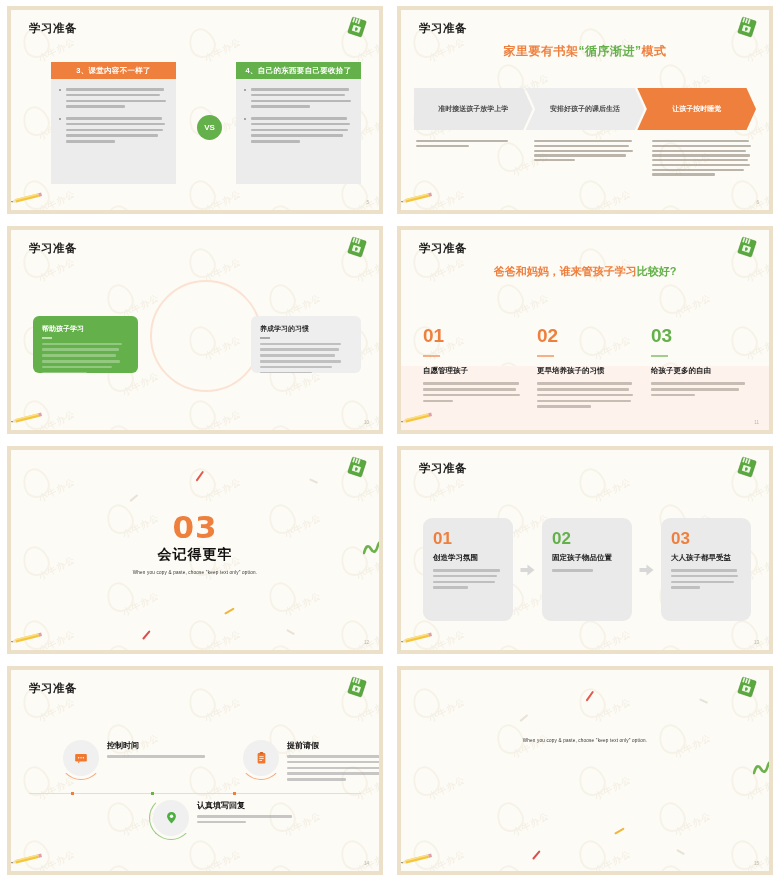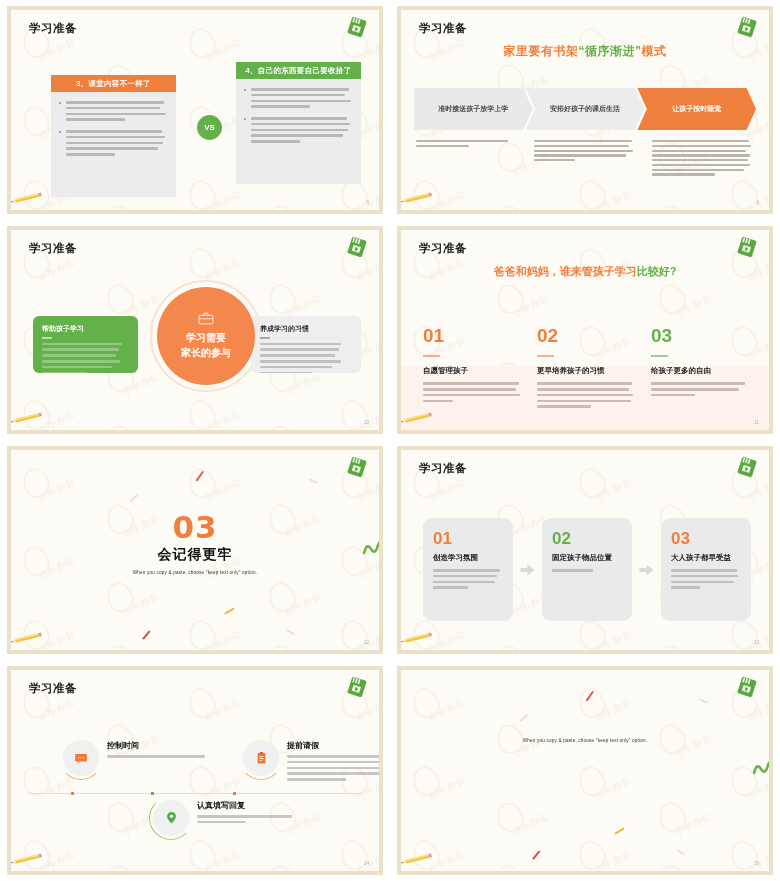--- a/index.html
+++ b/index.html
@@ -94,21 +94,21 @@
   }
   
   .vs-col { position: absolute; top: 52px; width: 125px; z-index: 3; }
   .vs-col.left { left: 40px; }
   .vs-col.right { left: 225px; }
   .vs-head {
     height: 17px; line-height: 17px; text-align: center;
     color: #fff; font-size: 7.5px; font-weight: bold;
     letter-spacing: .3px;
   }
-  .vs-head.or { background: #ef7f3d; margin-top: 13px; }
+  .vs-head.or { background: #ef7f3d; }
   .vs-head.gr { background: #64b04a; }
   .vs-body {
     background: #ececec;
     min-height: 105px;
     padding: 9px 8px;
   }
   .blurline {
     height: 2.6px; margin-bottom: 3.2px;
     background: #9a9a9a; opacity: .55; border-radius: 1px;
   }
@@ -454,27 +454,20 @@
           </div>
           <div class="stitle">学习准备</div>
           <svg width="24" height="22" class="book">
             <use xlink:href="#sym-book"></use>
           </svg>
           <svg width="36" height="12" class="pencil">
             <use xlink:href="#sym-pencil"></use>
           </svg>
           <div class="pgnum">10</div>
           <div class="s3-halo"></div>
-          <div class="s3-circle">
-            <svg width="16" height="13" class="s3-case">
-              <use xlink:href="#sym-case"></use>
-            </svg>
-            <div>学习需要</div>
-            <div>家长的参与</div>
-          </div>
           <div class="s3-left">
             <div class="cardh w">帮助孩子学习</div>
             <div class="cdash" style="background: rgb(189, 224, 174);"></div>
             <div title="在一二年级的时候，如果要少做好学会孩子的生活了好要加的知识力，养成好习惯，检查学习的方法，都在孩子二升这的学校认，带他给这要求的解析和知识上，帮助培养了这方法。">
               <div class="blurline" style="width: 92%; background: rgba(255, 255, 255, 0.55);"></div>
               <div class="blurline" style="width: 88%; background: rgba(255, 255, 255, 0.55);"></div>
               <div class="blurline" style="width: 85%; background: rgba(255, 255, 255, 0.55);"></div>
               <div class="blurline" style="width: 90%; background: rgba(255, 255, 255, 0.55);"></div>
               <div class="blurline" style="width: 80%; background: rgba(255, 255, 255, 0.55);"></div>
               <div class="blurline" style="width: 52%; background: rgba(255, 255, 255, 0.55);"></div>

